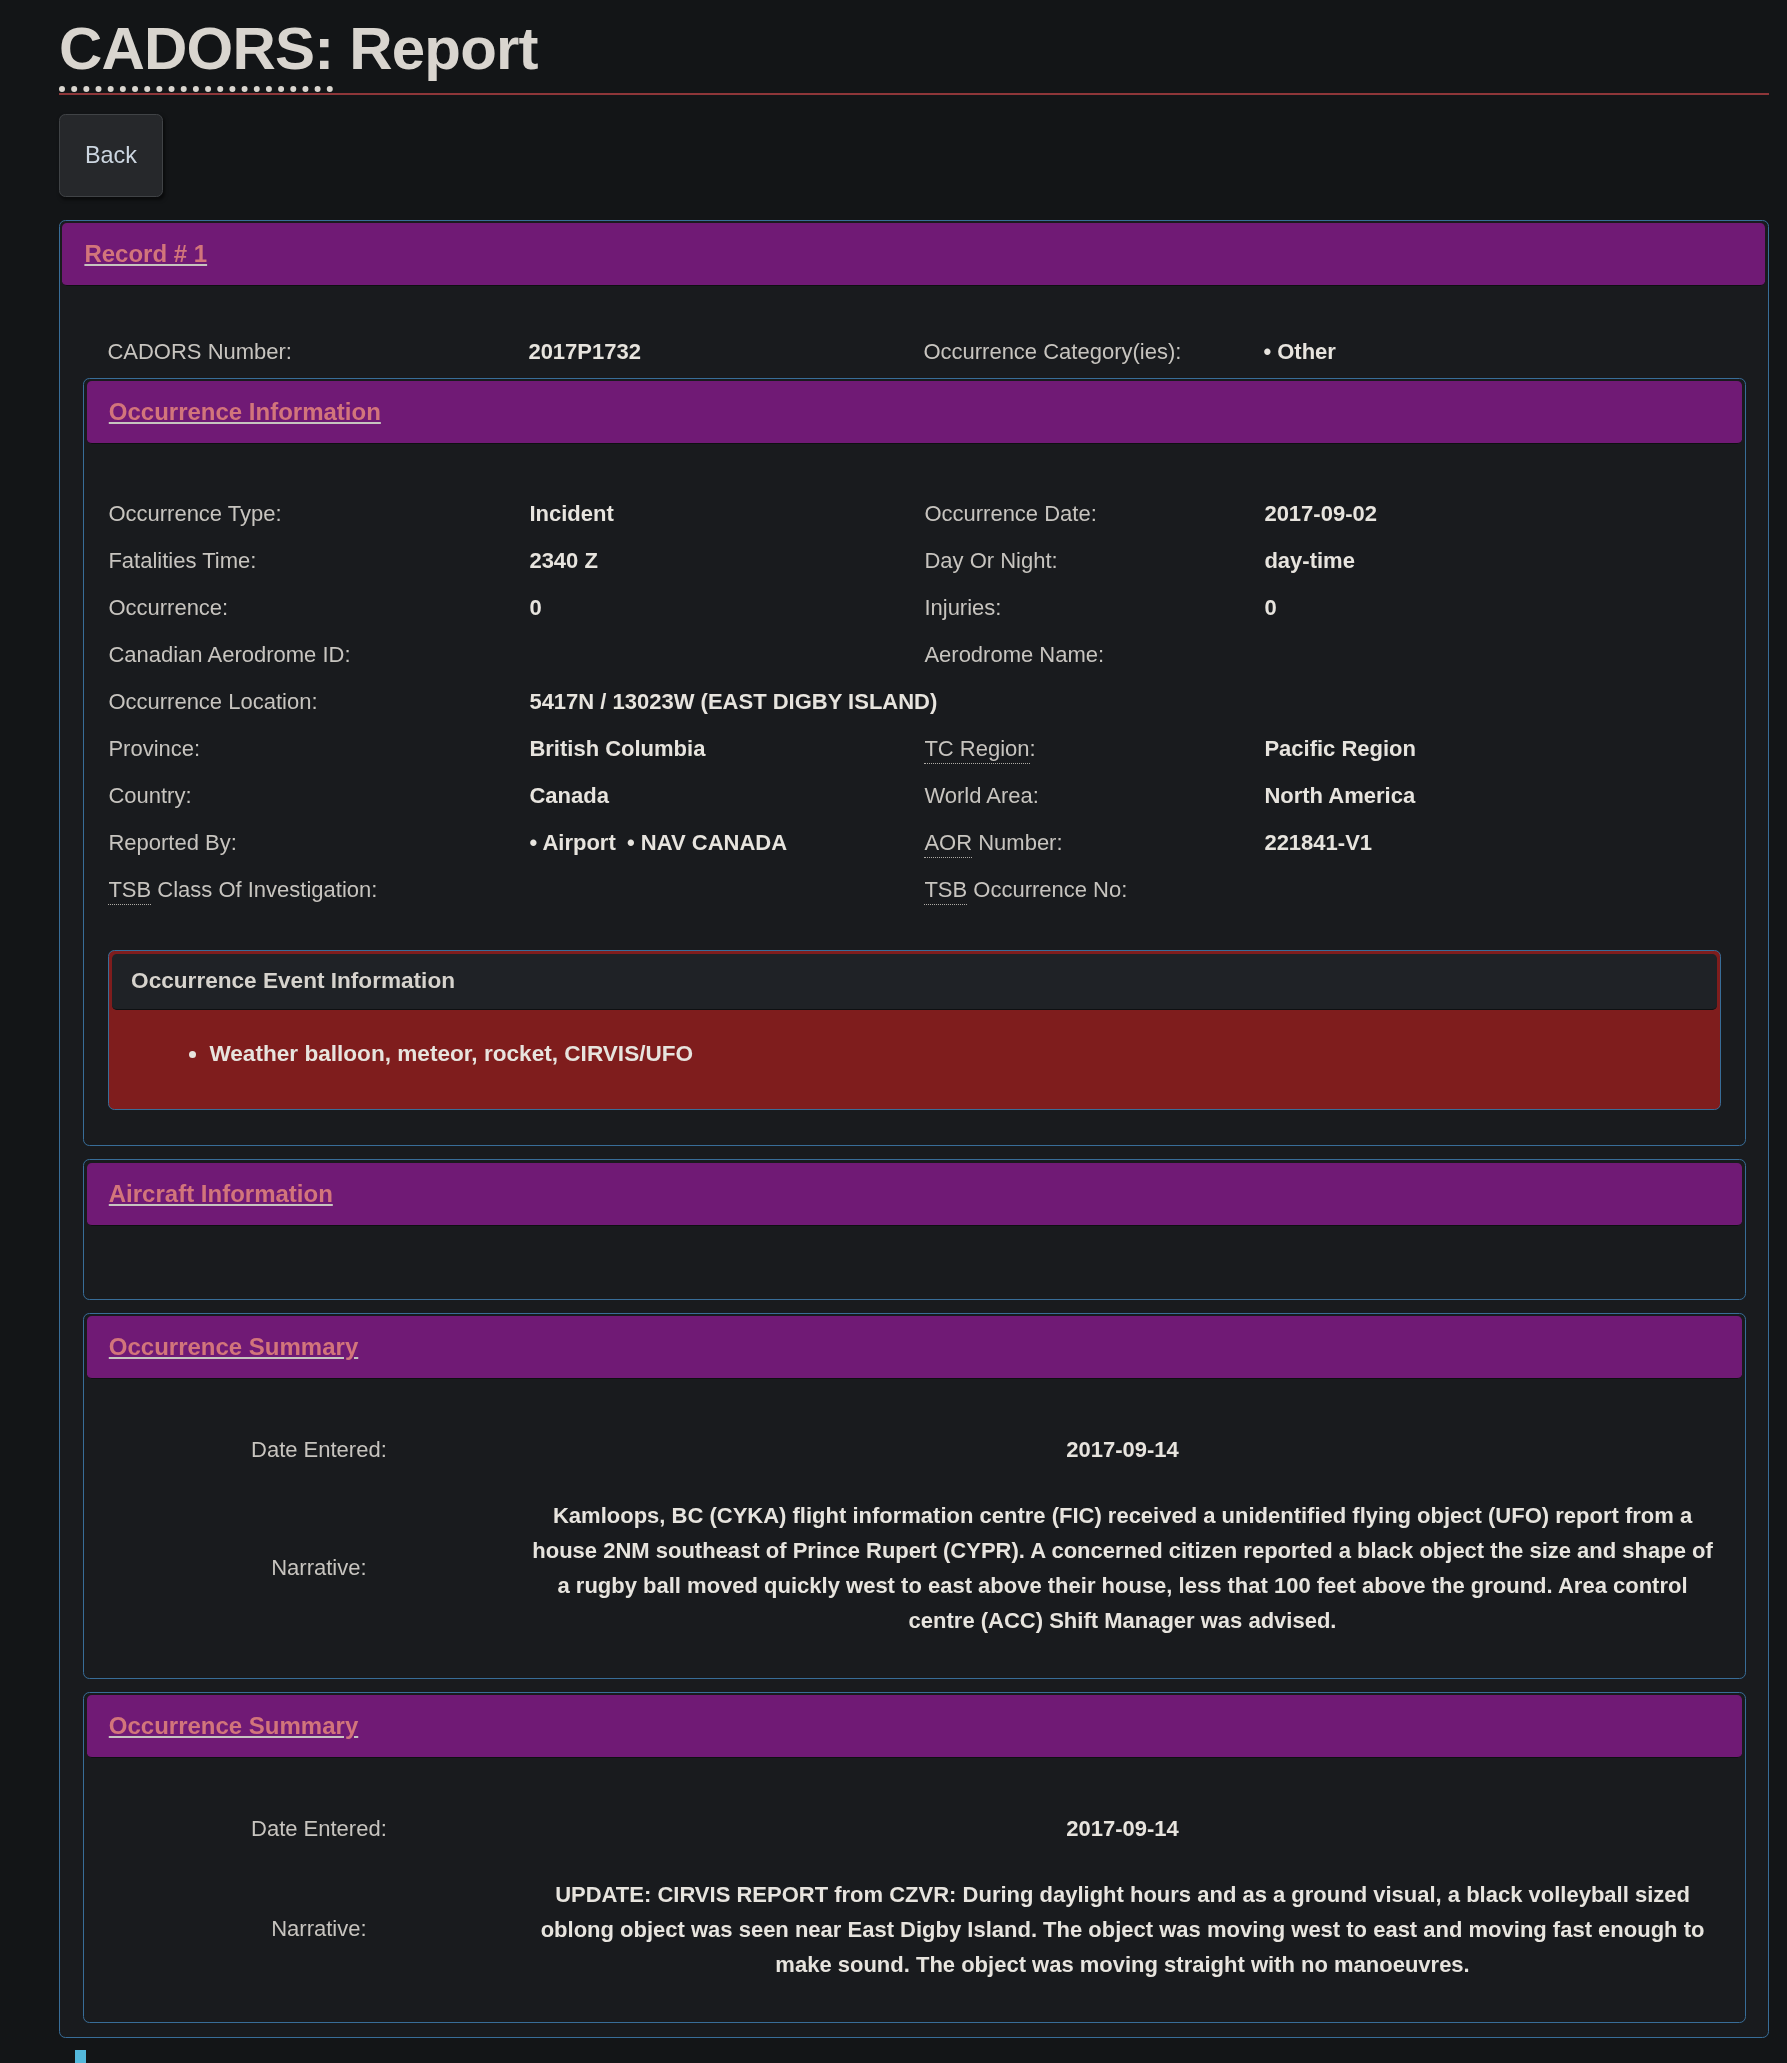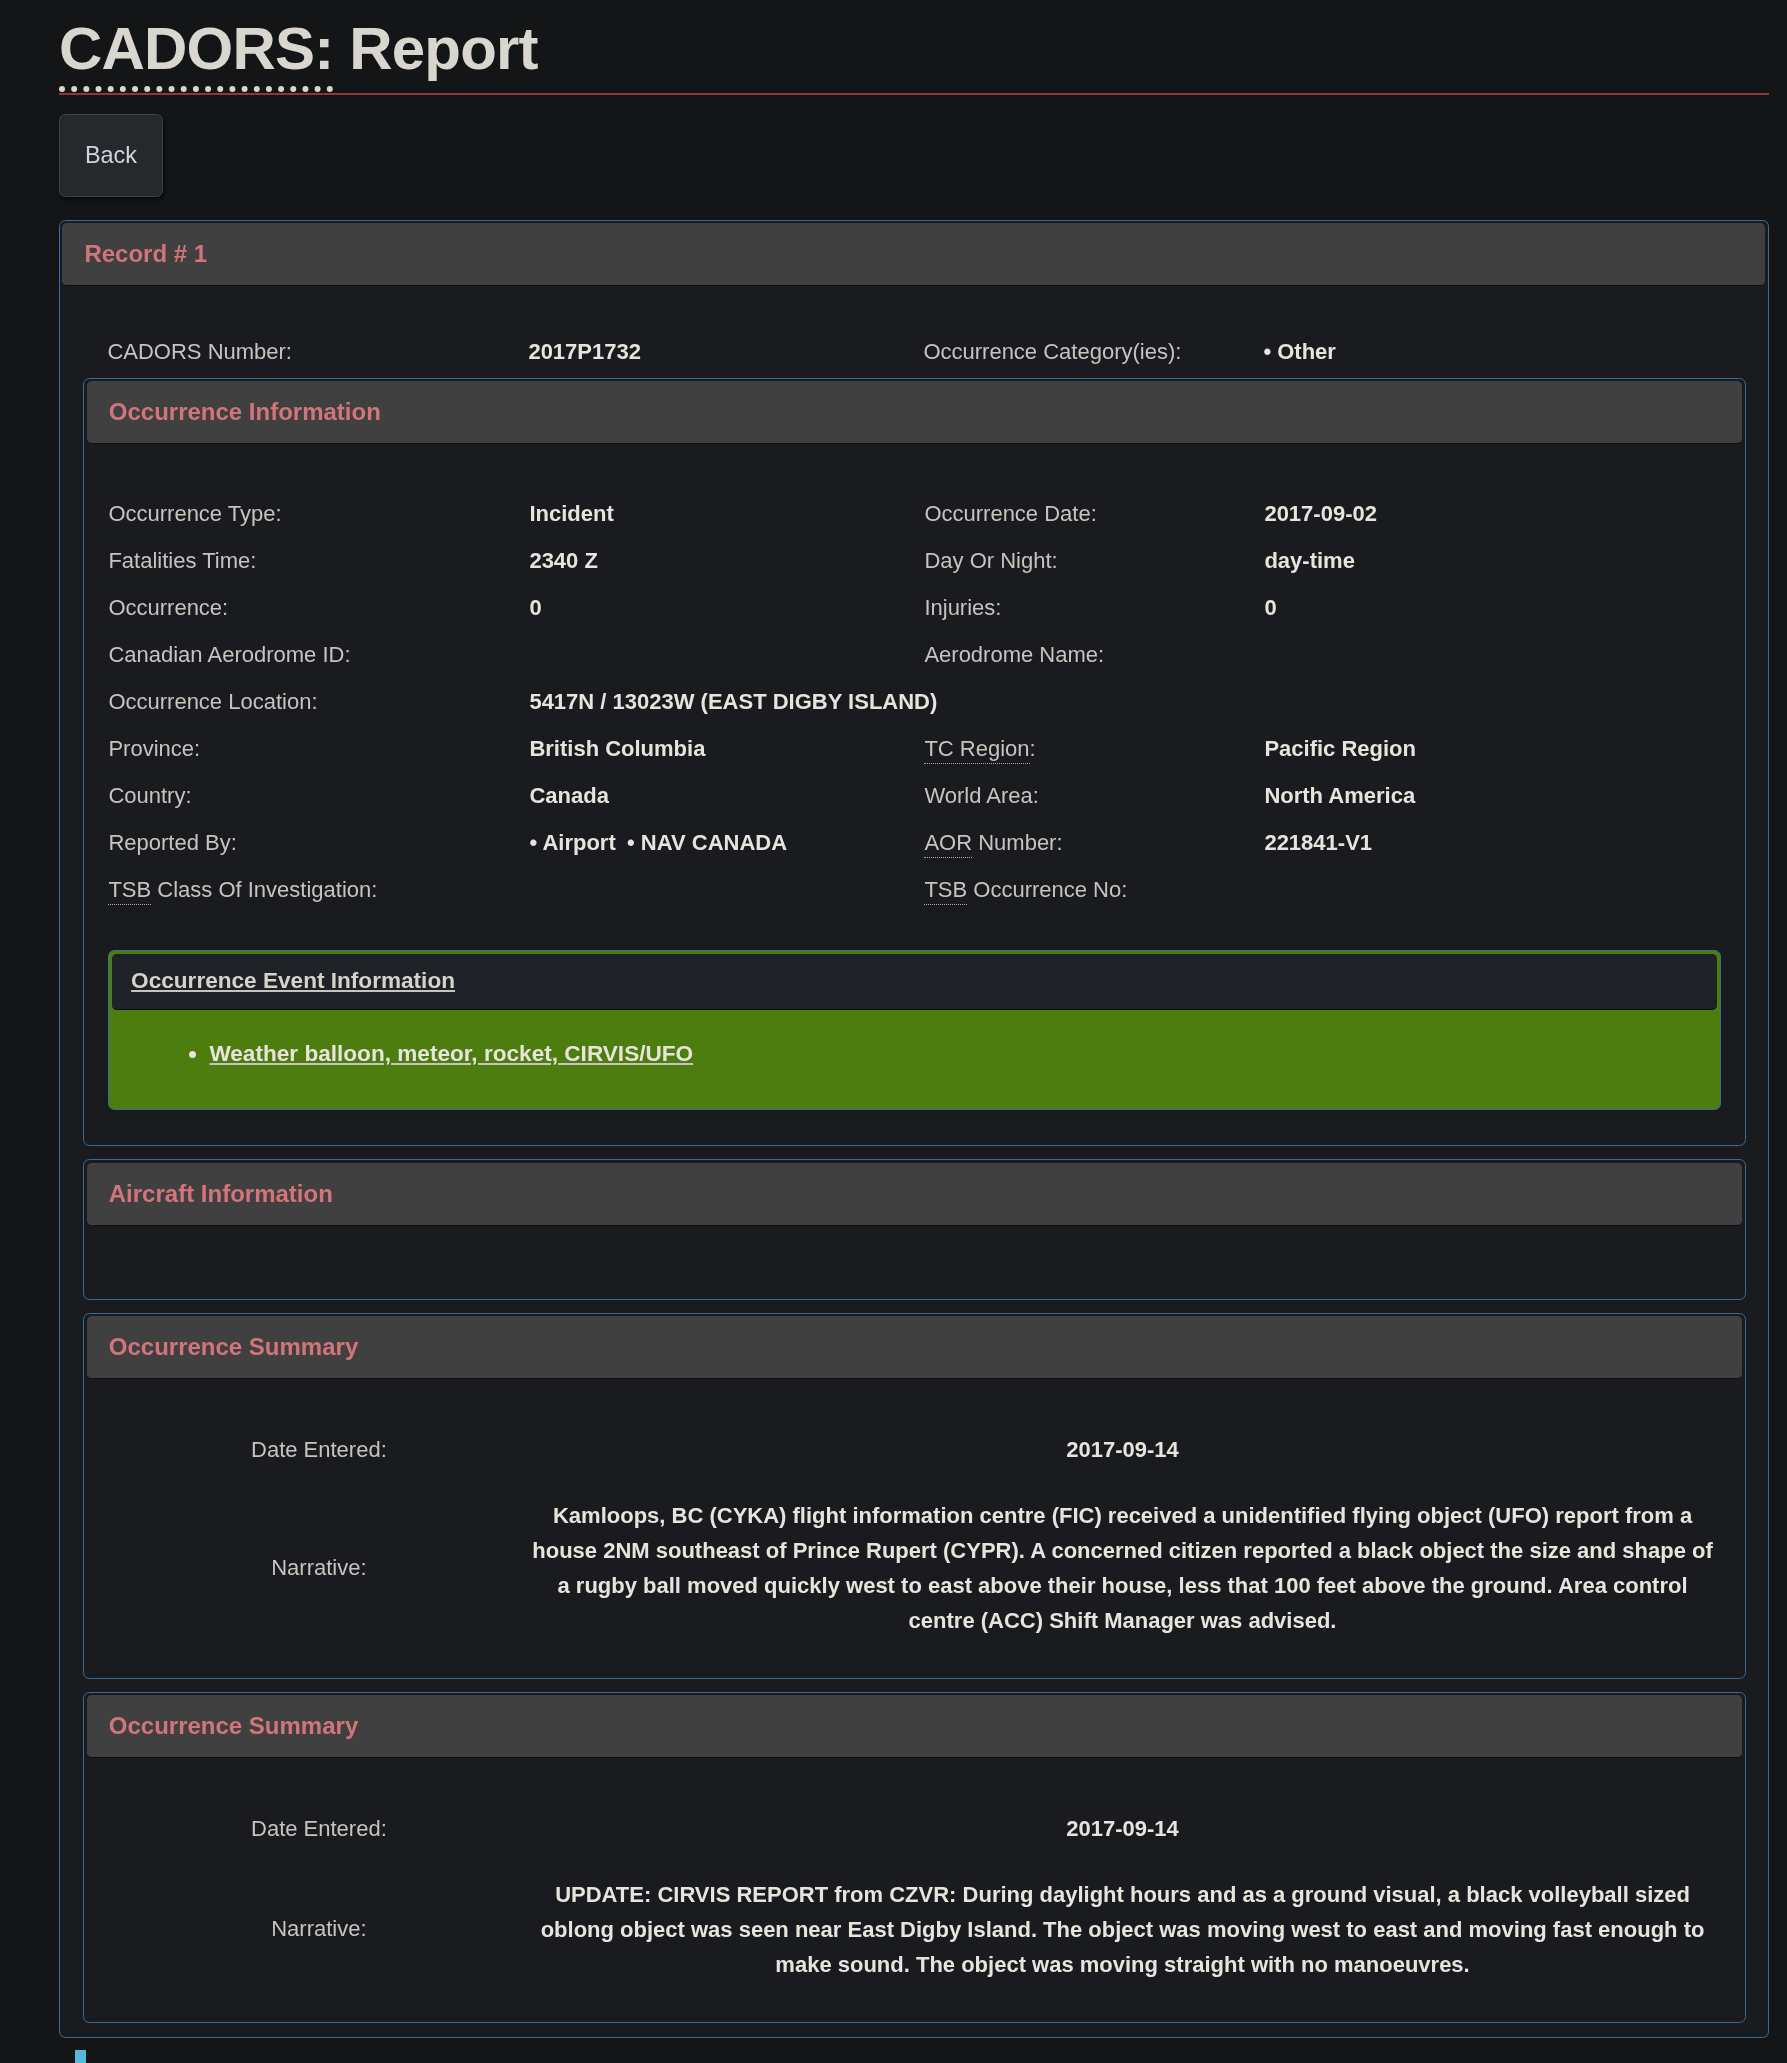--- a/index.html
+++ b/index.html
@@ -51,24 +51,25 @@
 
   
   .card {
     margin-top: 22.6px;
     background: #191b1e;
     border: 1.6px solid #386d98;
     border-radius: 6.4px;
   }
   .card-header {
     margin: 2.4px;
-    background: #404040;
+    background: #701a75;
     border-radius: 4.8px;
     border-bottom: 1.6px solid #0e1012;
     padding: 17px 22px;
+    text-decoration: underline;
   }
   .card-header .hd-red { color: #d2757b; font-weight: 700; font-size: 24px; }
   .record-body { padding: 0 22px 14.5px 23.4px; }
 
   .sub-card {
     margin-top: 13px;
     background: #191b1e;
     border: 1.6px solid #386d98;
     border-radius: 6.4px;
   }
@@ -98,24 +99,23 @@
     text-decoration: none;
     border-bottom: 1.6px dotted #aeaba6;
     padding-bottom: 1.6px;
   }
   .bullet-item::before { content: "• "; }
   .bullet-item + .bullet-item { margin-left: 11.3px; }
 
   
   .event-box {
     margin: 37px 24px 0 24px;
-    background: #4d7c0f;
+    background: #7f1d1d;
     border: 1.6px solid #386d98;
     border-radius: 6.4px;
-    text-decoration: underline;
   }
   .event-header {
     margin: 2.4px;
     background: #1f2226;
     border-radius: 4.8px;
     border-bottom: 1.6px solid #0e1012;
     padding: 14.5px 19.3px;
     color: #d6d3cd; font-weight: 700; font-size: 22.6px;
   }
   .event-body { padding: 29px 19.3px 42px 71px; }

